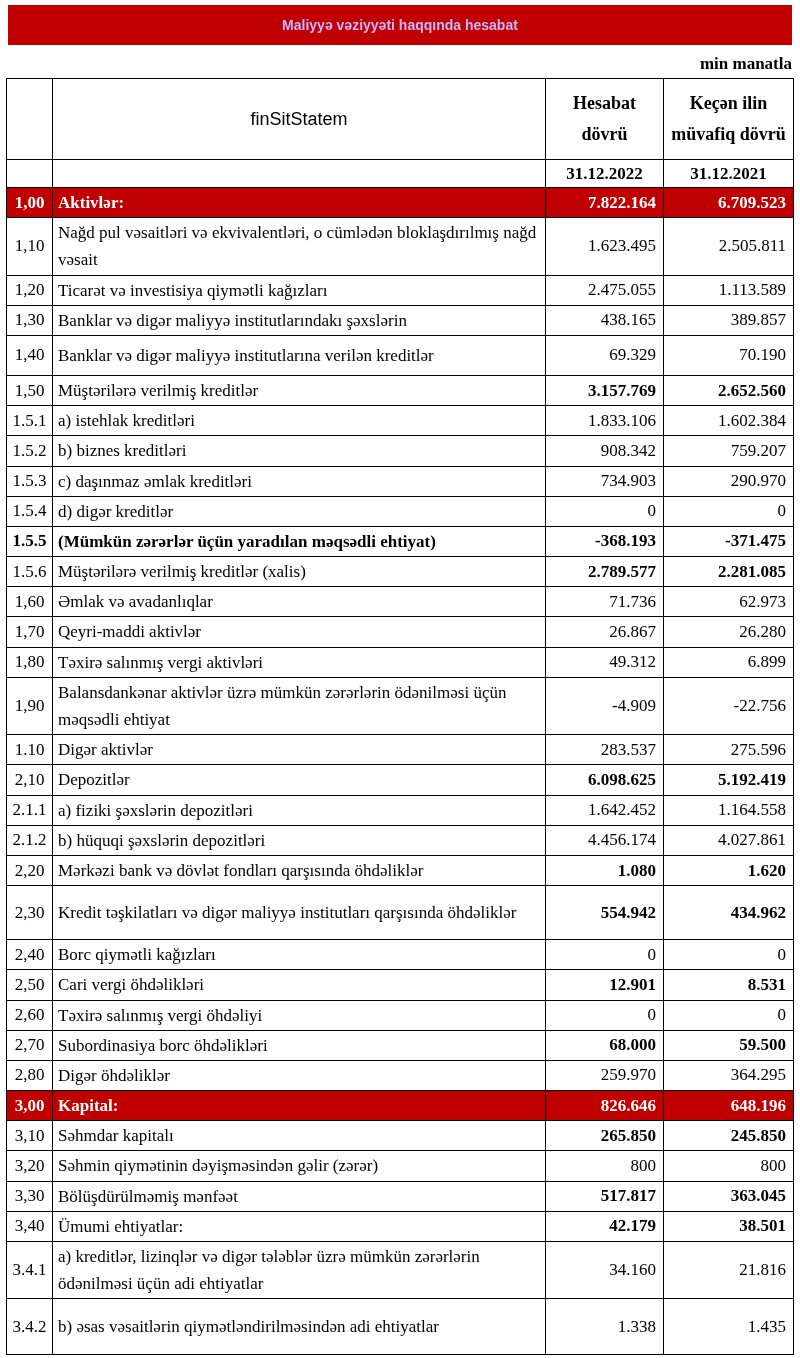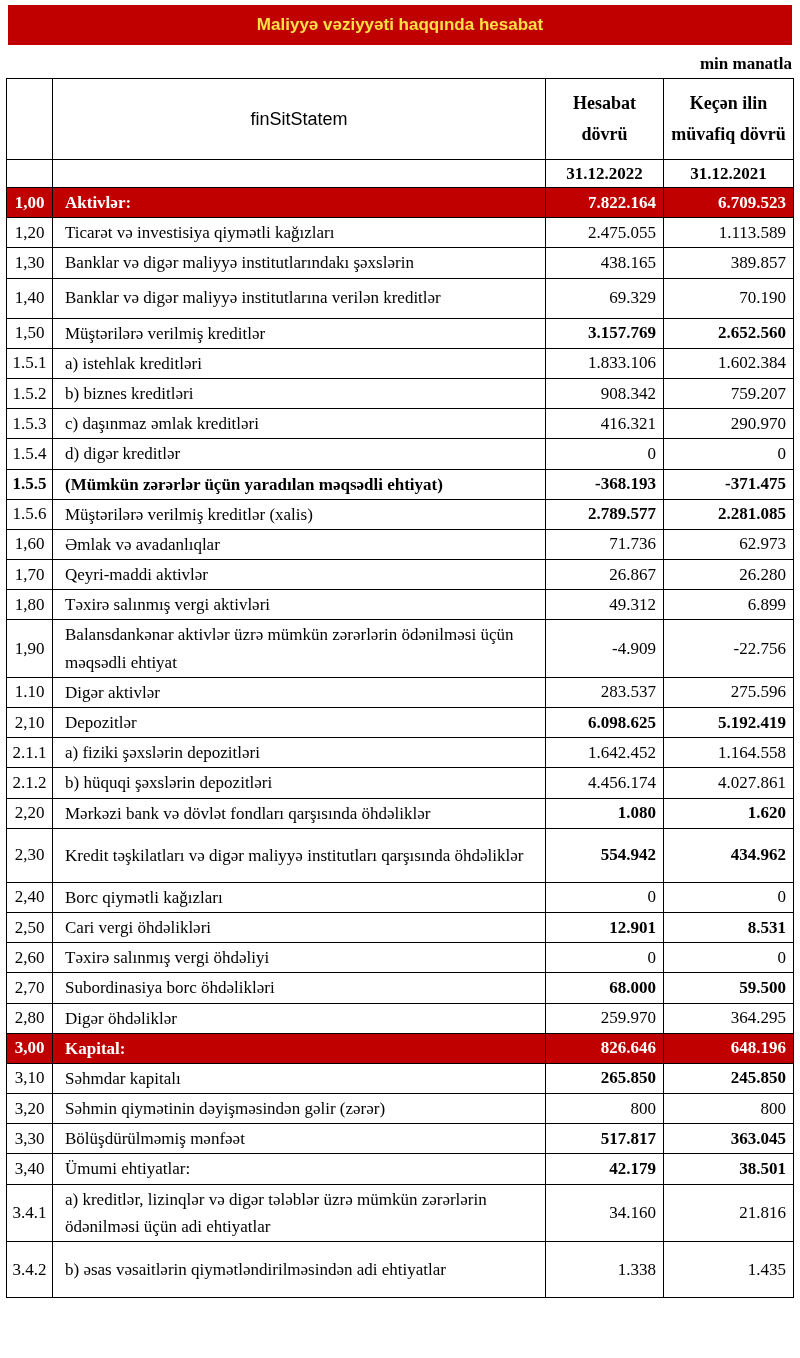--- a/index.html
+++ b/index.html
@@ -14,24 +14,24 @@
   }
   .title-bar {
     margin: 5px 8px 0 8px;
     height: 40px;
     background: #c00000;
     display: flex;
     align-items: center;
     justify-content: center;
   }
   .title-bar span {
-    color: #fde047;
+    color: #c4b5fd;
     font-family: "Liberation Sans", sans-serif;
     font-weight: bold;
-    font-size: 17px;
+    font-size: 14px;
   }
   .unit-note {
     margin: 9px 8px 4px 8px;
     text-align: right;
     font-weight: bold;
     font-size: 17px;
   }
   table.fin {
     margin: 0 6px;
     width: calc(100% - 12px);
@@ -56,21 +56,21 @@
   th.period-head {
     font-weight: bold;
     font-size: 18px;
     text-align: center;
     line-height: 1.7;
     padding: 0 2px;
   }
   tr.date-row th { height: 25px; font-weight: bold; font-size: 17px; text-align: center; }
   tbody td { font-size: 17px; }
   td.c-no   { text-align: center; padding: 0 1px; }
-  td.c-desc { text-align: left; padding: 1px 12px; line-height: 1.6; }
+  td.c-desc { text-align: left; padding: 1px 5px; line-height: 1.6; }
   td.c-val  { text-align: right; padding-right: 7px; }
   tr.section { background: #c00000; color: #ffffff; }
   tr.section td { font-weight: bold; }
   tr.boldvals td.c-val { font-weight: bold; }
 </style>
 </head>
 <body>
 
 <div class="page">
 
@@ -101,20 +101,26 @@
         <th>31.12.2021</th>
       </tr>
     </thead>
     <tbody id="rows">
         <tr class="section" style="height: 23px; margin-left: 22px;">
           <td class="c-no">1,00</td>
           <td class="c-desc">Aktivlər:</td>
           <td class="c-val">7.822.164</td>
           <td class="c-val">6.709.523</td>
         </tr>
+        <tr style="height: 48px;">
+          <td class="c-no">1,10</td>
+          <td class="c-desc">Nağd pul vəsaitləri və  ekvivalentləri, o cümlədən bloklaşdırılmış nağd vəsait</td>
+          <td class="c-val">1.623.495</td>
+          <td class="c-val">2.505.811</td>
+        </tr>
         <tr style="height: 26px;">
           <td class="c-no">1,20</td>
           <td class="c-desc">Ticarət və investisiya qiymətli kağızları</td>
           <td class="c-val">2.475.055</td>
           <td class="c-val">1.113.589</td>
         </tr>
         <tr style="height: 26px;">
           <td class="c-no">1,30</td>
           <td class="c-desc">Banklar və digər maliyyə institutlarındakı şəxslərin</td>
           <td class="c-val">438.165</td>
@@ -140,21 +146,21 @@
         </tr>
         <tr style="height: 26px;">
           <td class="c-no">1.5.2</td>
           <td class="c-desc">b) biznes kreditləri</td>
           <td class="c-val">908.342</td>
           <td class="c-val">759.207</td>
         </tr>
         <tr style="height: 26px;">
           <td class="c-no">1.5.3</td>
           <td class="c-desc">c) daşınmaz əmlak kreditləri</td>
-          <td class="c-val">416.321</td>
+          <td class="c-val">734.903</td>
           <td class="c-val">290.970</td>
         </tr>
         <tr style="height: 26px; margin-top: 36px;">
           <td class="c-no">1.5.4</td>
           <td class="c-desc">d) digər kreditlər</td>
           <td class="c-val">0</td>
           <td class="c-val">0</td>
         </tr>
         <tr style="height: 26px; font-weight: bold;">
           <td class="c-no">1.5.5</td>

